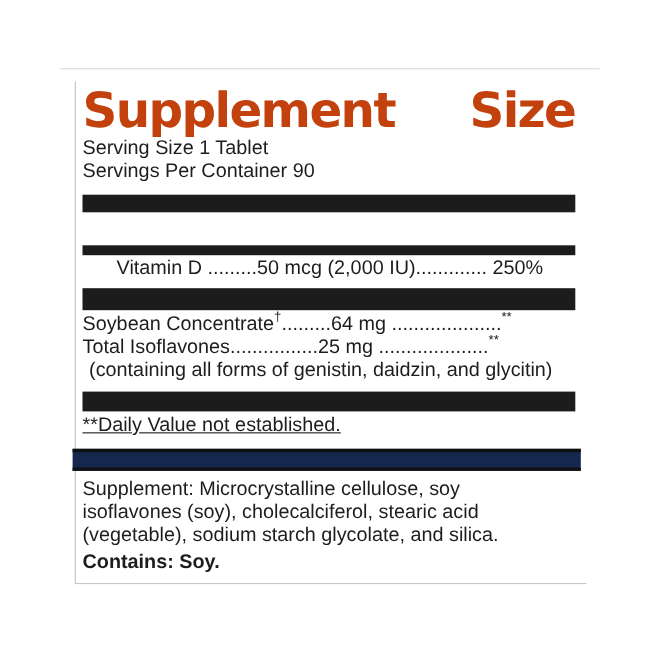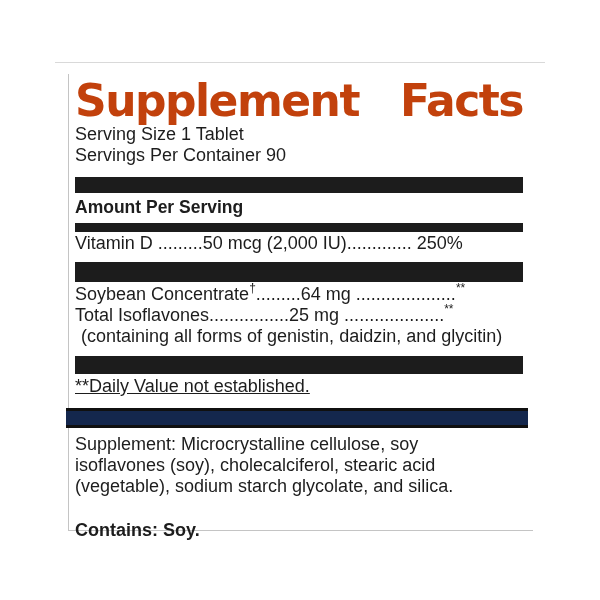--- a/index.html
+++ b/index.html
@@ -36,63 +36,62 @@
   .bar-1 { top: 177px; height: 16px; }
   .bar-2 { top: 223px; height: 9px;  }
   .bar-3 { top: 262px; height: 20px; }
   .bar-4 { top: 356px; height: 18px; }
 
   .colhead {
     top: 197px; display: flex; justify-content: space-between;
     font-weight: bold; font-size: 17.5px; line-height: 21px; white-space: nowrap;
   }
 
-  .row-vitd   { top: 233px; }
+  .row-vitd   { top: 233px; margin-left: 31px; }
   .row-soy    { top: 284px; }
   .row-iso    { top: 305px; }
   .row-note   { top: 326px; left: 81px; width: 442px; }
   .footnote   { top: 376px; text-decoration: underline; }
 
   sup.sp {
     font-size: 12px; line-height: 0;
     position: relative; top: -1px; letter-spacing: 0;
   }
 
   .navy-bar {
     position: absolute; left: 66px; top: 408px; width: 462px; height: 14px;
     background: var(--bar_navy, #14274d);
     border-top: 3px solid #101010; border-bottom: 3px solid #101010;
   }
 
   .ing-1 { top: 434px; }
   .ing-2 { top: 455px; }
   .ing-3 { top: 476px; }
-  .contains { top: 520px; font-weight: bold; }
+  .contains { top: 500px; font-weight: bold; }
 </style>
 </head>
 <body>
 
 <div class="page">
 
   <div class="edge edge-top"></div>
   <div class="edge edge-left"></div>
   <div class="edge edge-bottom"></div>
 
   <div class="abs title">
     <span>Supplement</span>
-    <span>Facts</span>
+    <span>Size</span>
   </div>
 
   <div class="abs line serving-1">Serving Size 1 Tablet</div>
   <div class="abs line serving-2">Servings Per Container 90</div>
 
   <div class="abs bar bar-1"></div>
 
   <div class="abs colhead">
-    <span>Amount Per Serving</span>
   </div>
 
   <div class="abs bar bar-2"></div>
 
   <div class="abs line row-vitd">
     <span>Vitamin D .........50 mcg (2,000 IU)............. 250%</span>
   </div>
 
   <div class="abs bar bar-3"></div>
 

